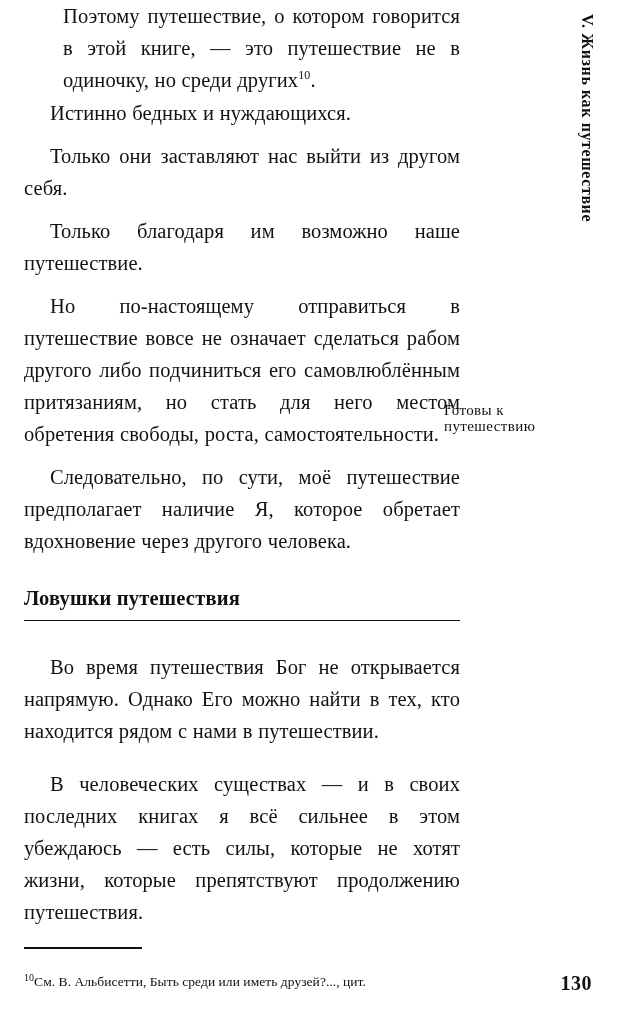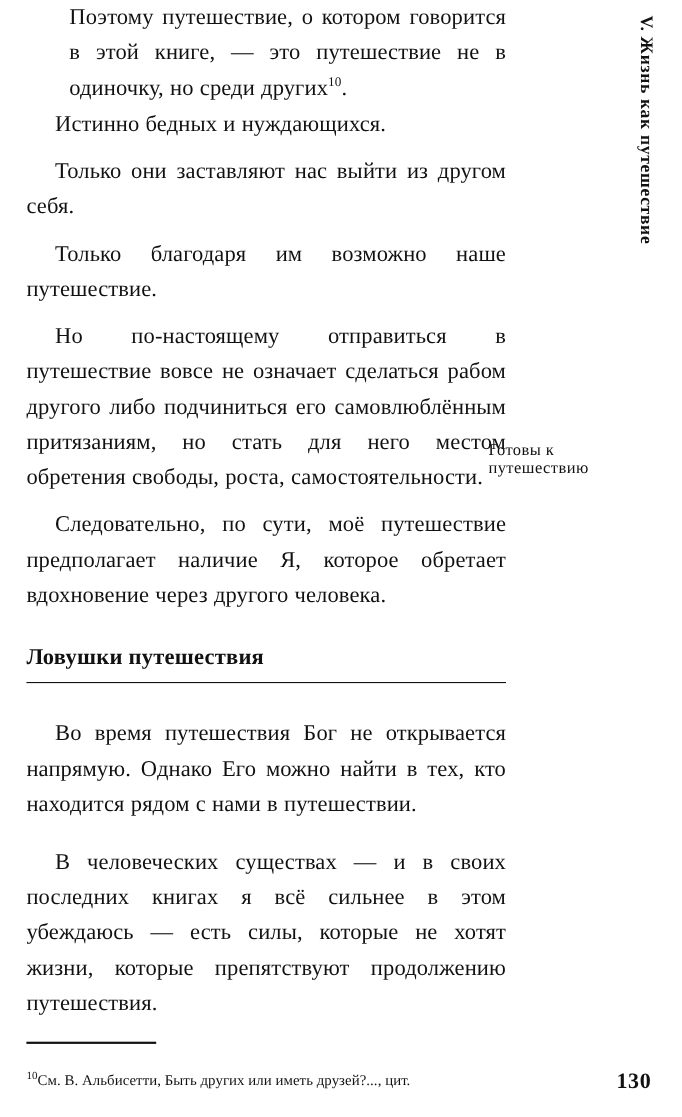--- a/index.html
+++ b/index.html
@@ -163,16 +163,16 @@
 
     <div class="gap-small"></div>
 
 
     <div class="gap-small"></div>
 
     <p class="para">В человеческих существах — и в своих последних книгах я всё сильнее в этом убеждаюсь — есть силы, которые не хотят жизни, которые препятствуют продолжению путешествия.</p>
   </div>
 
   <div class="footnote-rule"></div>
-  <div class="footnote"><sup>10</sup><span>См. В. Альбисетти, Быть других или иметь друзей?..., цит.</span></div>
+  <div class="footnote"><sup>10</sup><span>См. В. Альбисетти, Быть среди или иметь друзей?..., цит.</span></div>
 
   <div class="page-number">130</div>
 </div>
 
 </body></html>

